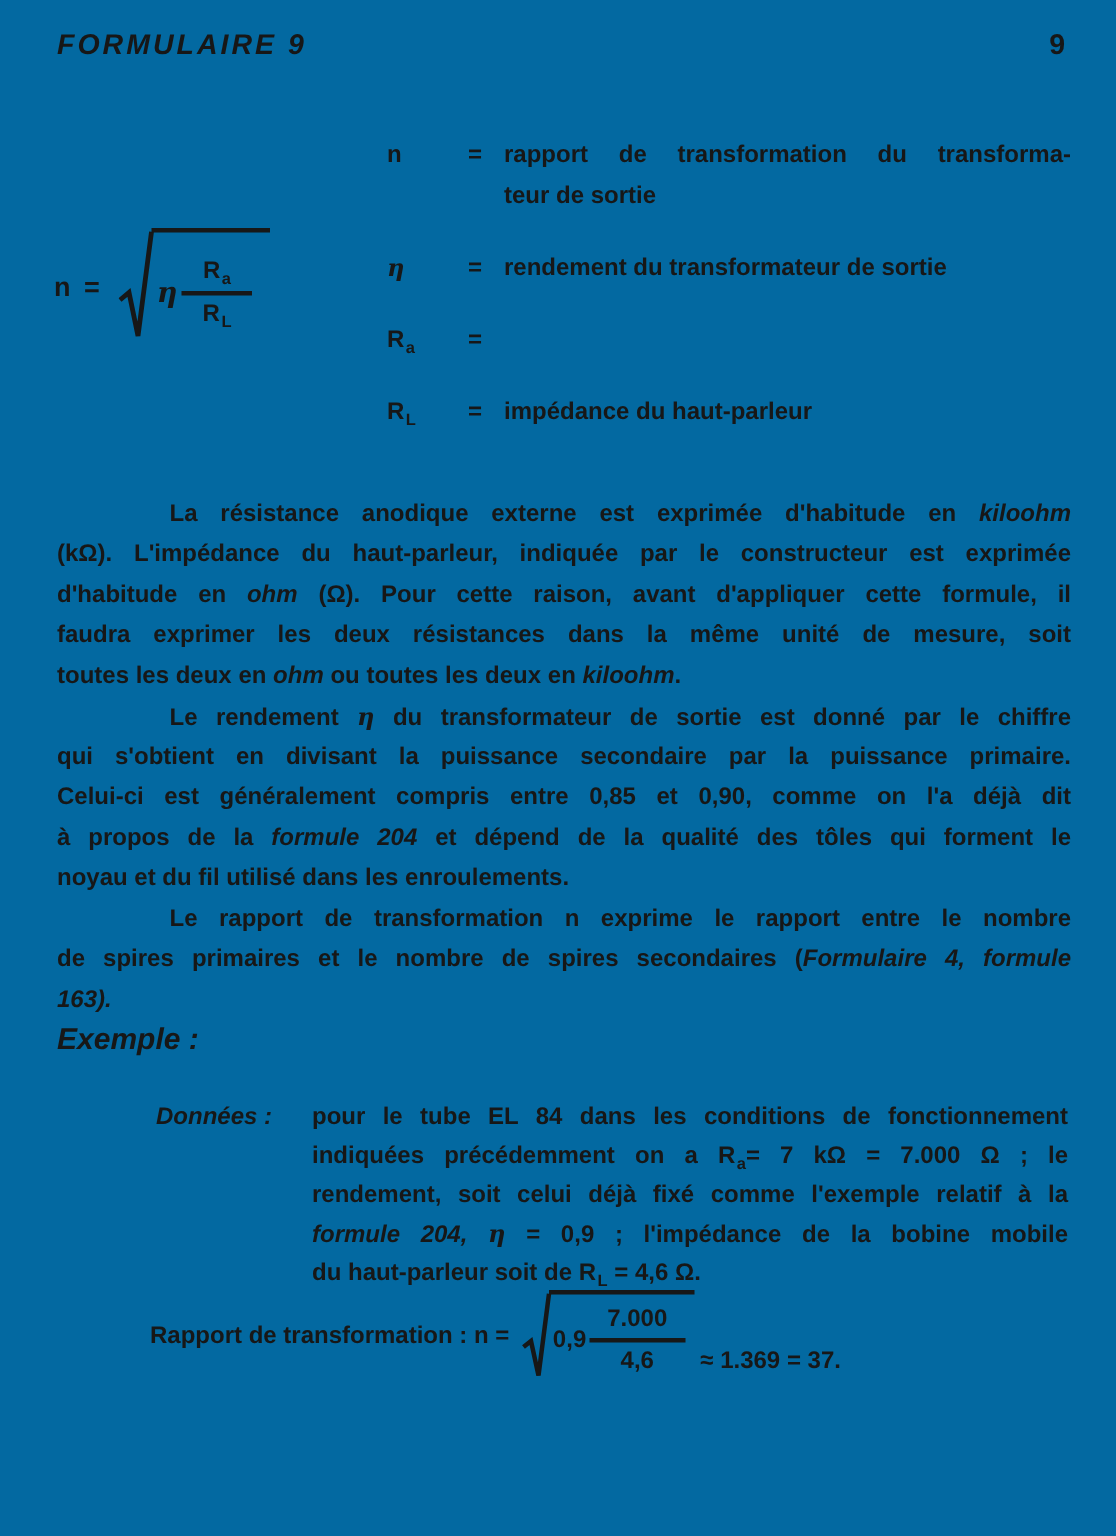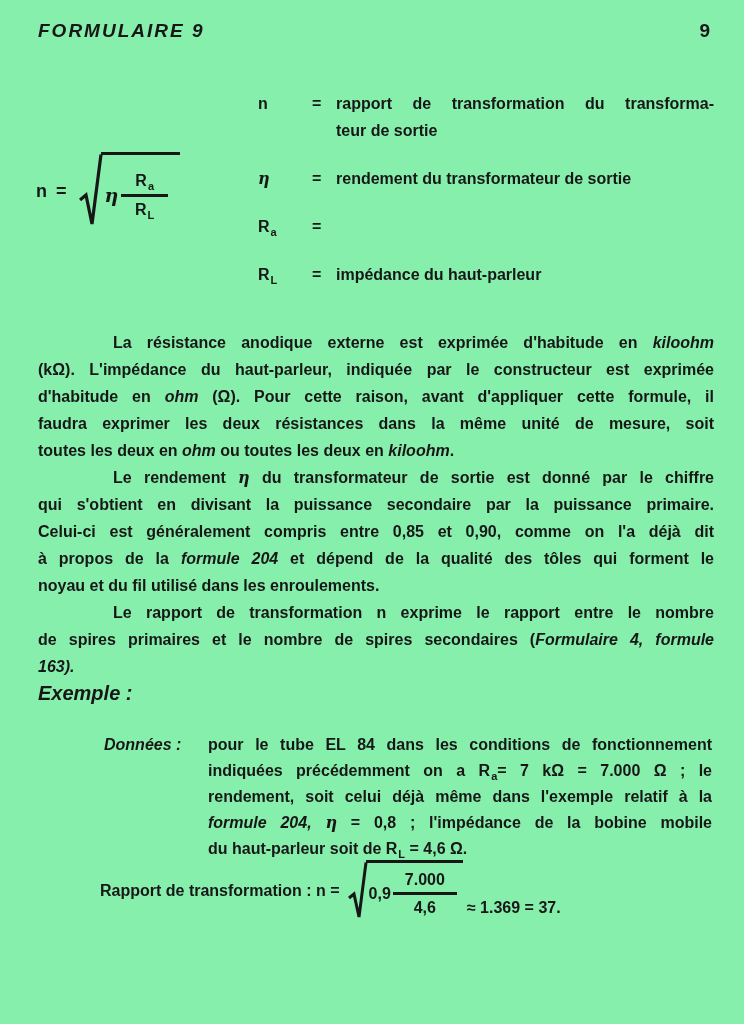--- a/index.html
+++ b/index.html
@@ -1,20 +1,20 @@
 <!DOCTYPE html>
 <html><head>
 <meta charset="utf-8">
 <style>
   html,body{margin:0;padding:0;background:#e8e6e1;}
   .page{
     position:relative;
     width:744px;height:1024px;
     margin:0 auto;
-    background:#86efac;
+    background:#0369a1;
     font-family:"Liberation Sans", sans-serif;
     font-weight:700;
     color:#171717;
     font-size:16px;
     overflow:hidden;
   }
   .it{font-style:italic;}
   .greek{font-family:"DejaVu Serif", serif; font-style:italic;}
   sub{font-size:11px; line-height:0; vertical-align:-4px; margin-left:1px; font-weight:inherit;}
 
@@ -138,22 +138,22 @@
     </div>
   </div>
 
   <div class="exemple it">Exemple :</div>
 
   <div class="donnees">
     <span class="don-label it">Données :</span>
     <span class="don-text">
       <div class="tline"><span>pour le tube EL 84 dans les conditions de fonctionnement</span></div>
       <div class="tline"><span>indiquées précédemment on a R</span><sub>a</sub><span>= 7 kΩ = 7.000 Ω ; le</span></div>
-      <div class="tline"><span>rendement, soit celui déjà même dans l'exemple relatif à la</span></div>
-      <div class="tline"><span class="it">formule 204,</span><span> </span><span class="greek">η</span><span> = 0,8 ; l'impédance de la bobine mobile</span></div>
+      <div class="tline"><span>rendement, soit celui déjà fixé comme l'exemple relatif à la</span></div>
+      <div class="tline"><span class="it">formule 204,</span><span> </span><span class="greek">η</span><span> = 0,9 ; l'impédance de la bobine mobile</span></div>
       <div class="tline last"><span>du haut-parleur soit de R</span><sub>L</sub><span> = 4,6 Ω.</span></div>
     </span>
   </div>
 
   <div class="result">
     <span class="res-label">Rapport de transformation : n =</span>
     <span class="sqrt">
       <svg width="20" height="62" viewBox="0 0 20 62">
         <path d="M1 38 L6 34 L11 57 L18 2.5" fill="none" stroke="#171717" stroke-width="3"></path>
       </svg>

